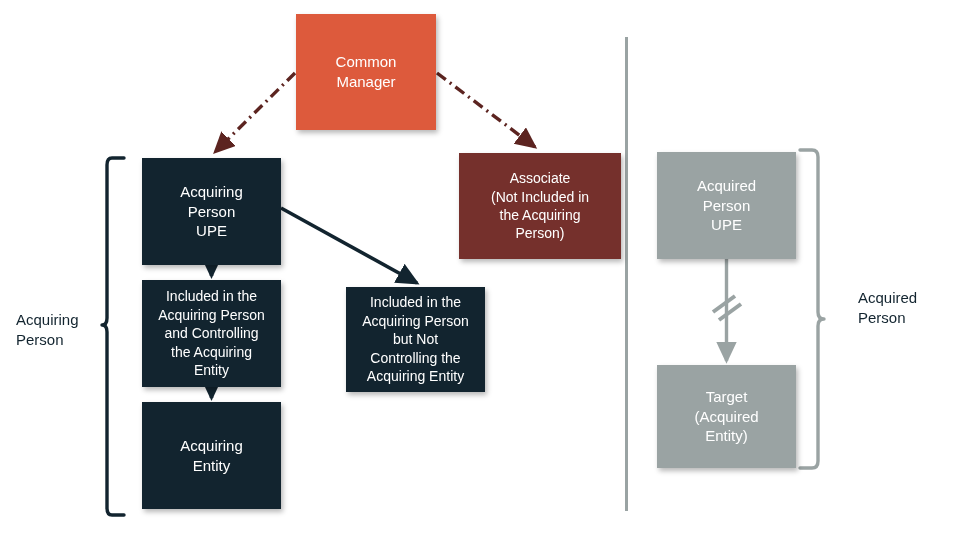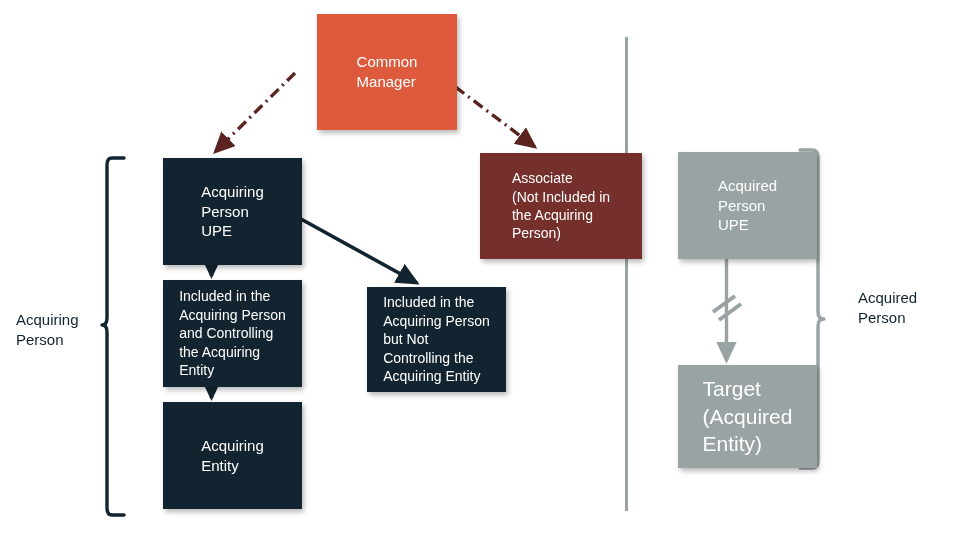--- a/index.html
+++ b/index.html
@@ -7,42 +7,41 @@
     width:960px;height:540px;
     background:#ffffff;
     font-family:"Liberation Sans", sans-serif;
     overflow:hidden;
   }
   #stage{position:relative;width:960px;height:540px;}
 
   .box{
     position:absolute;
     display:flex;align-items:center;justify-content:center;
-    text-align:left;
+    text-align:center;
     color:#ffffff;
     line-height:1.32;
     box-sizing:border-box;
     padding:4px 6px;
     box-shadow:2px 3px 5px rgba(0,0,0,0.28);
     white-space:pre-line;
-    margin-left:21px;
   }
   .navy{background:#12242f;}
   .orange{background:#dd5a3c;}
   .maroon{background:#75302c;}
   .grey{background:#9aa3a3;}
 
   #box-common-manager{left:296px;top:14px;width:140px;height:116px;font-size:15px;}
   #box-acquiring-person-upe{left:142px;top:158px;width:139px;height:107px;font-size:15px;}
   #box-associate{left:459px;top:153px;width:162px;height:106px;font-size:14px;}
   #box-included-controlling{left:142px;top:280px;width:139px;height:107px;font-size:14px;}
   #box-included-not-controlling{left:346px;top:287px;width:139px;height:105px;font-size:14px;}
   #box-acquiring-entity{left:142px;top:402px;width:139px;height:107px;font-size:15px;}
   #box-acquired-person-upe{left:657px;top:152px;width:139px;height:107px;font-size:15px;}
-  #box-target{left:657px;top:365px;width:139px;height:103px;font-size:21px;}
+  #box-target{left:657px;top:365px;width:139px;height:103px;font-size:15px;}
 
   .side-label{
     position:absolute;
     font-size:15px;
     line-height:1.32;
     white-space:pre-line;
   }
   #label-acquiring-person{left:16px;top:310px;width:90px;color:#12242f;text-align:left;}
   #label-acquired-person{left:858px;top:288px;width:96px;color:#12242f;text-align:left;}
 

